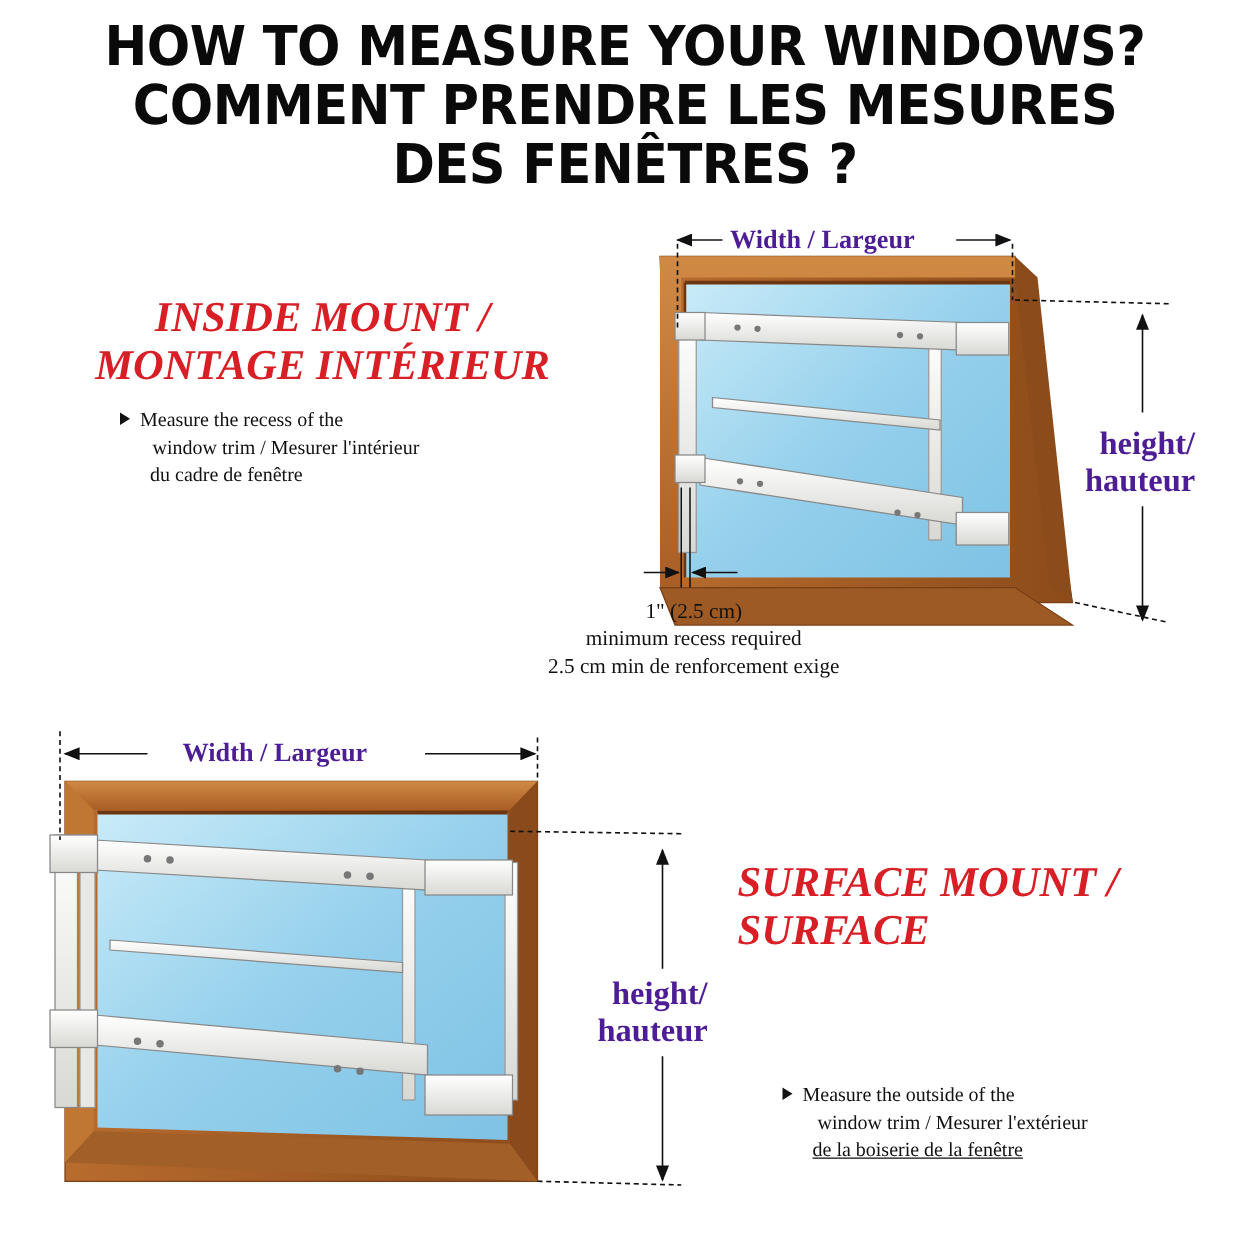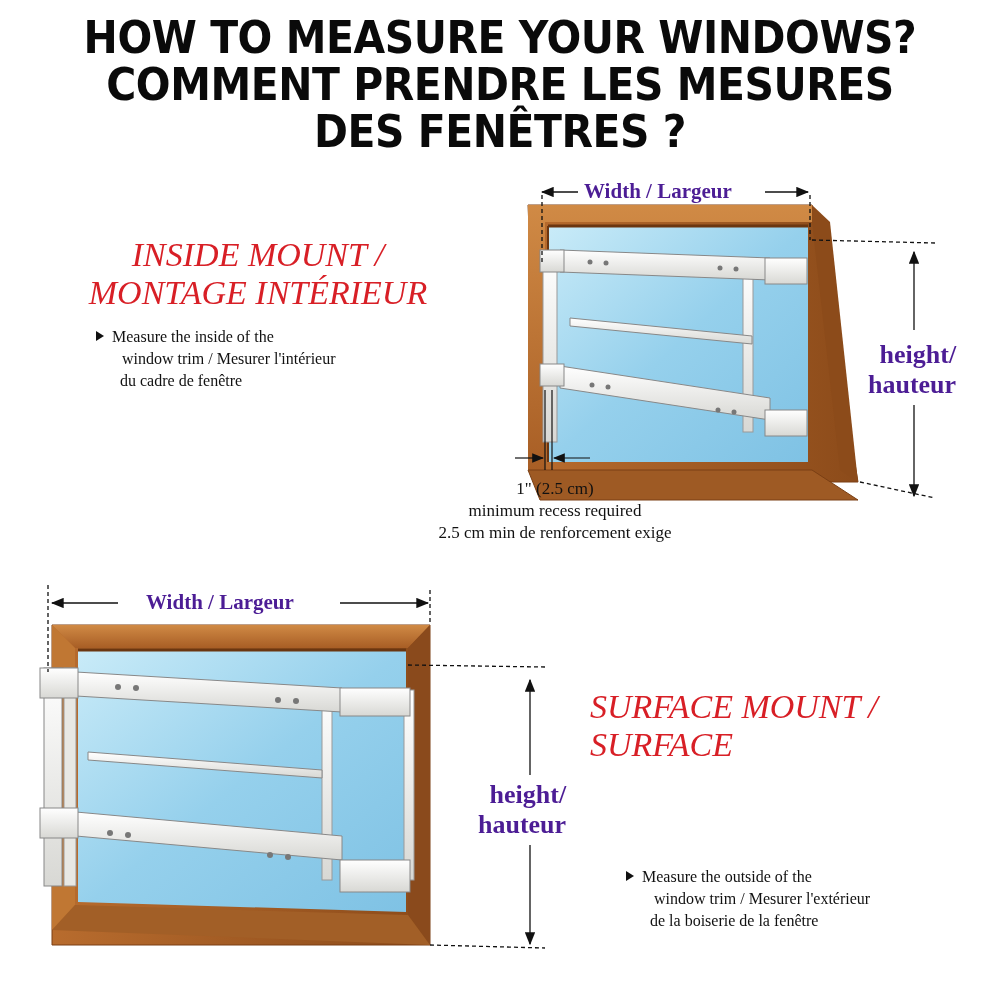--- a/index.html
+++ b/index.html
@@ -1,19 +1,19 @@
 <!DOCTYPE html>
 <html><head>
 <meta charset="utf-8">
 <style>
   html, body { margin:0; padding:0; background:#ffffff; }
   body { width:1000px; height:1000px; position:relative; overflow:hidden; font-family:"Liberation Serif", serif; color:#111; }
   .title { position:absolute; left:0; width:1000px; text-align:center; font-family:"DejaVu Sans", sans-serif; font-weight:900; font-size:44px; line-height:47px; letter-spacing:-0.5px; color:#0a0a0a; transform:scaleX(0.93); transform-origin:center top; }
   .title-line { display:block; }
-  .mount-title { position:absolute; font-family:"Liberation Serif", serif; font-style:italic; font-weight:normal; color:#d81f26; font-size:34px; line-height:38px; text-transform:uppercase; }
+  .mount-title { position:absolute; font-family:"Liberation Serif", serif; font-style:italic; font-weight:bold; color:#d81f26; font-size:34px; line-height:38px; text-transform:uppercase; }
   .bullet { position:absolute; font-family:"Liberation Serif", serif; font-size:16px; line-height:22px; color:#111; }
   .bullet .tri { display:inline-block; width:0; height:0; border-top:5px solid transparent; border-bottom:5px solid transparent; border-left:8px solid #111; margin-right:8px; vertical-align:1px; }
   .bullet .line { display:block; }
   .lbl { position:absolute; font-family:"Liberation Serif", serif; font-weight:bold; color:#4c1d95; }
   .dim-lbl { font-size:21px; }
   .height-lbl { font-size:26px; line-height:30px; text-align:right; }
   .recess { position:absolute; font-family:"Liberation Serif", serif; font-size:17px; line-height:22px; text-align:center; color:#111; }
   svg { position:absolute; left:0; top:0; }
 </style>
 </head>
@@ -159,21 +159,21 @@
     <line x1="530" y1="845" x2="530" y2="944" stroke="#111" stroke-width="1.3" marker-end="url(#arrowEnd)"></line>
   </g>
 </svg>
 
 <div class="mount-title" style="left:58px; top:236px; text-align:center; width:400px;">
   <span style="display:block">INSIDE MOUNT /</span>
   <span style="display:block">MONTAGE INTÉRIEUR</span>
 </div>
 
 <div class="bullet" style="left:96px; top:326px;">
-  <span class="line"><span class="tri"></span><span>Measure the inside of the</span></span>
+  <span class="line"><span class="tri"></span><span>Measure the recess of the</span></span>
   <span class="line" style="padding-left:26px;">window trim / Mesurer l'intérieur</span>
   <span class="line" style="padding-left:24px;">du cadre de fenêtre</span>
 </div>
 
 <div class="lbl dim-lbl" style="left:584px; top:179px;">Width / Largeur</div>
 
 <div class="lbl height-lbl" style="left:868px; top:340px;">
   <span style="display:block; padding-left:6px;">height/</span>
   <span style="display:block;">hauteur</span>
 </div>
@@ -192,14 +192,14 @@
 </div>
 
 <div class="mount-title" style="left:590px; top:688px; width:360px; ">
   <span style="display:block">SURFACE MOUNT /</span>
   <span style="display:block">SURFACE</span>
 </div>
 
 <div class="bullet" style="left:626px; top:818px;margin-top:48px;">
   <span class="line"><span class="tri"></span><span>Measure the outside of the</span></span>
   <span class="line" style="padding-left:28px;">window trim / Mesurer l'extérieur</span>
-  <span class="line" style="padding-left:24px;">de la boiserie de la fenêtre</span>
+  <span class="line" style="padding-left:24px;text-decoration:underline;">de la boiserie de la fenêtre</span>
 </div>
 
 </body></html>

